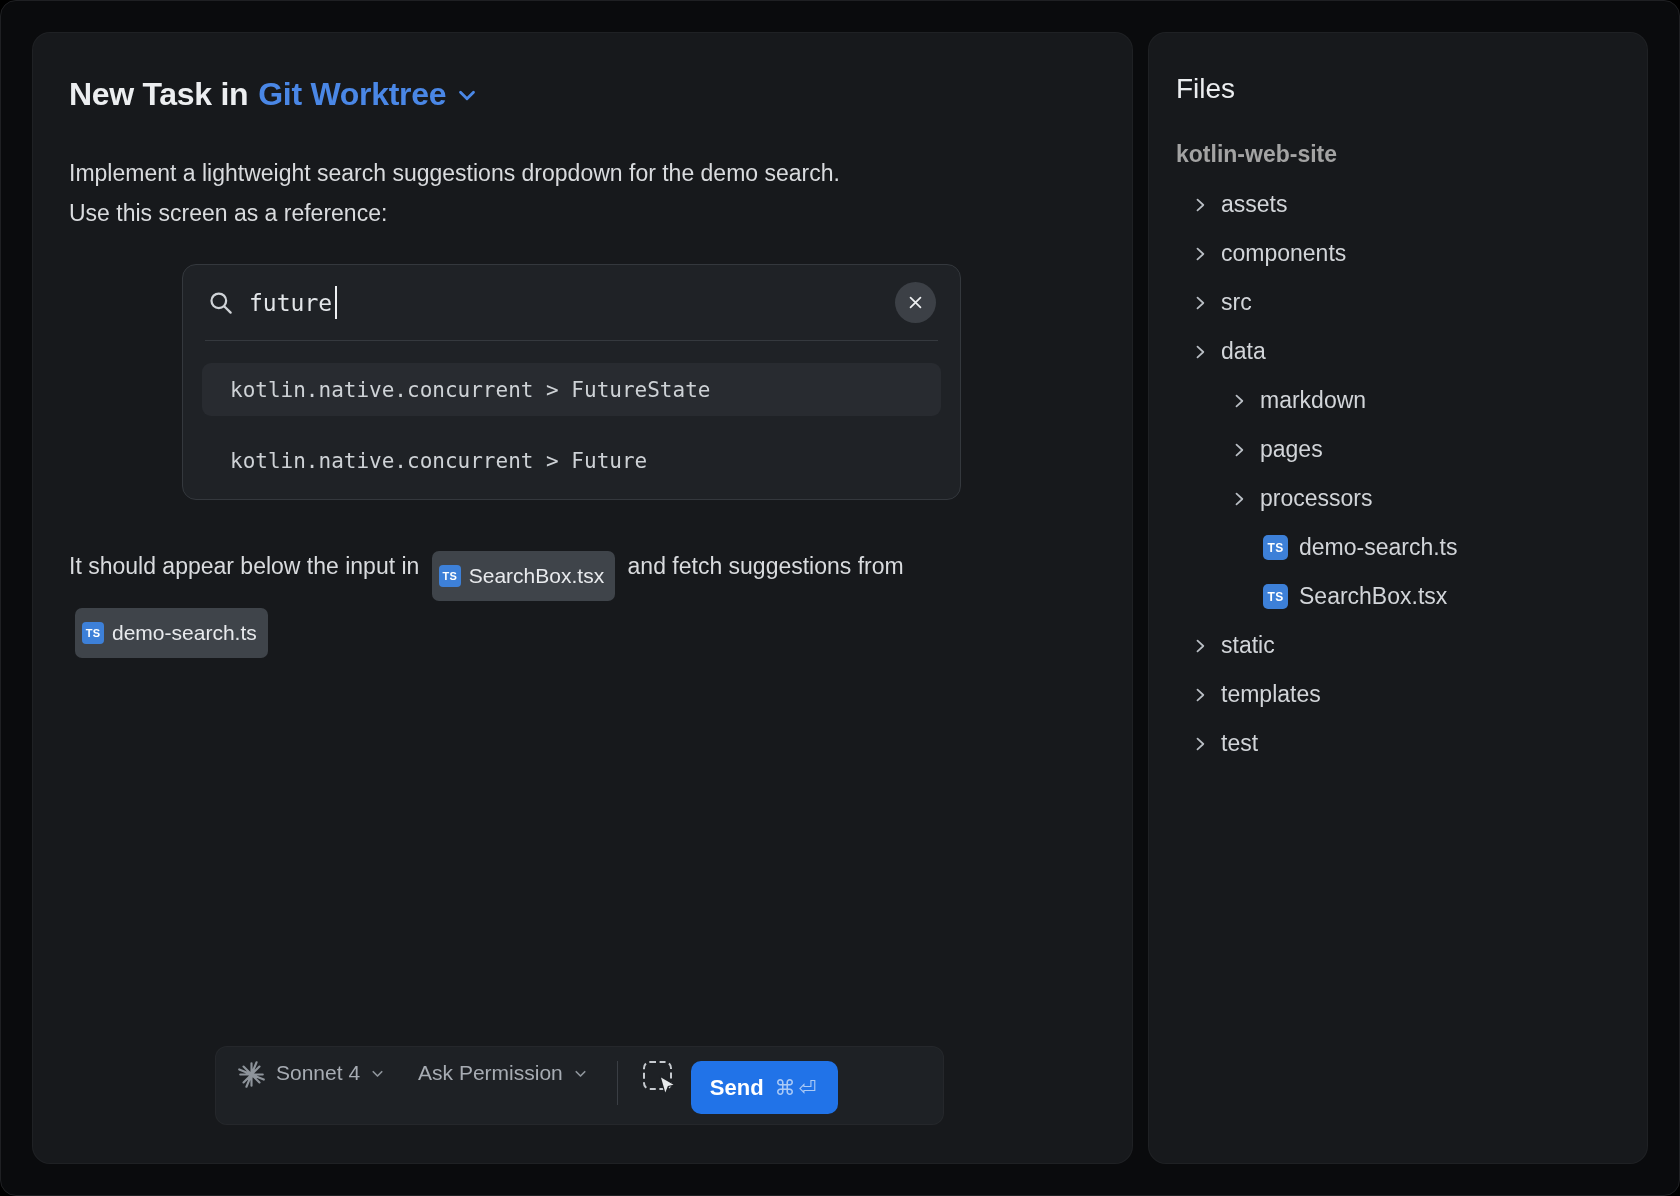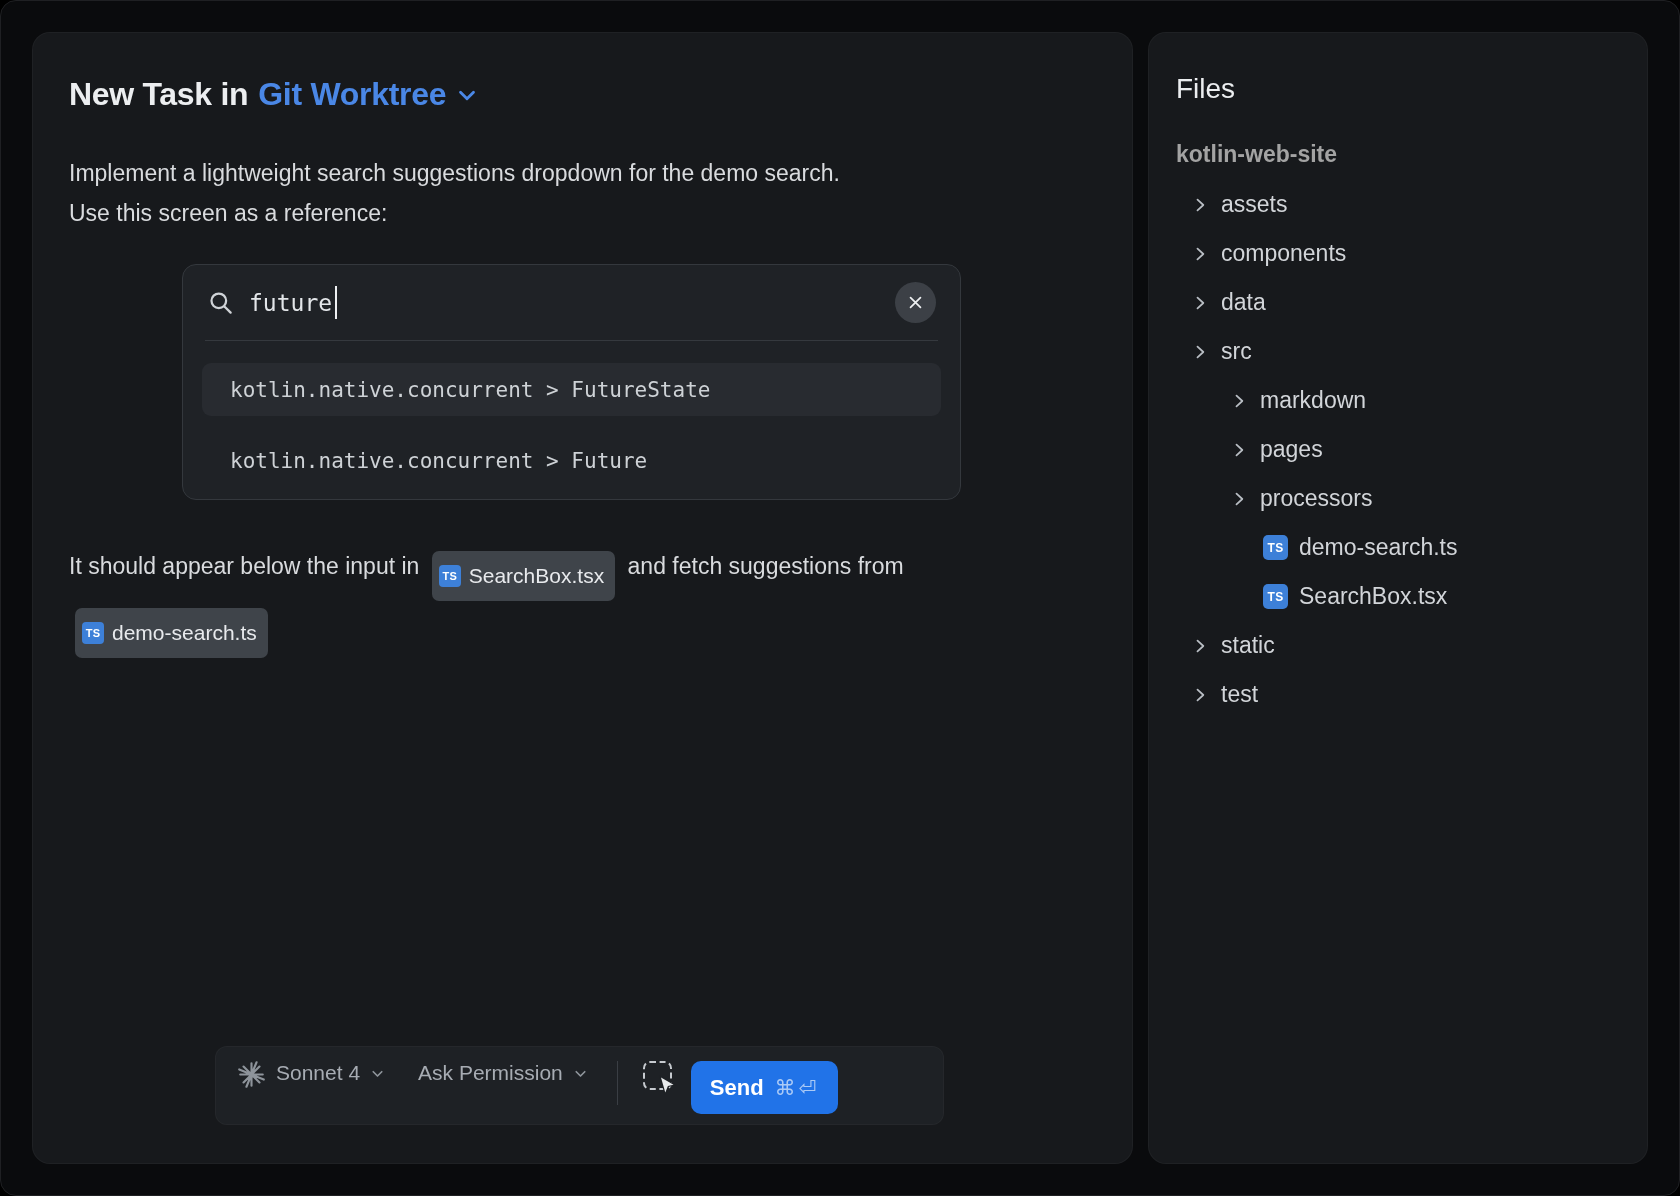--- a/index.html
+++ b/index.html
@@ -255,29 +255,29 @@
             </svg>
           </span>
         <span>components</span>
       </div>
       <div class="tree-item lvl-1">
         <span class="chev">
             <svg width="20" height="20" viewBox="0 0 24 24" fill="none" stroke="#b9bec4" stroke-width="2.1" stroke-linecap="round" stroke-linejoin="round">
               <path d="M9 5.5l7 6.5-7 6.5"></path>
             </svg>
           </span>
+        <span>src</span>
+      </div>
+      <div class="tree-item lvl-1">
+        <span class="chev">
+            <svg width="20" height="20" viewBox="0 0 24 24" fill="none" stroke="#b9bec4" stroke-width="2.1" stroke-linecap="round" stroke-linejoin="round">
+              <path d="M9 5.5l7 6.5-7 6.5"></path>
+            </svg>
+          </span>
         <span>data</span>
-      </div>
-      <div class="tree-item lvl-1">
-        <span class="chev">
-            <svg width="20" height="20" viewBox="0 0 24 24" fill="none" stroke="#b9bec4" stroke-width="2.1" stroke-linecap="round" stroke-linejoin="round">
-              <path d="M9 5.5l7 6.5-7 6.5"></path>
-            </svg>
-          </span>
-        <span>src</span>
       </div>
       <div class="tree-item lvl-2">
         <span class="chev">
             <svg width="20" height="20" viewBox="0 0 24 24" fill="none" stroke="#b9bec4" stroke-width="2.1" stroke-linecap="round" stroke-linejoin="round">
               <path d="M9 5.5l7 6.5-7 6.5"></path>
             </svg>
           </span>
         <span>markdown</span>
       </div>
       <div class="tree-item lvl-2">
@@ -311,17 +311,25 @@
             </svg>
           </span>
         <span>static</span>
       </div>
       <div class="tree-item lvl-1">
         <span class="chev">
             <svg width="20" height="20" viewBox="0 0 24 24" fill="none" stroke="#b9bec4" stroke-width="2.1" stroke-linecap="round" stroke-linejoin="round">
               <path d="M9 5.5l7 6.5-7 6.5"></path>
             </svg>
           </span>
+        <span>templates</span>
+      </div>
+      <div class="tree-item lvl-1">
+        <span class="chev">
+            <svg width="20" height="20" viewBox="0 0 24 24" fill="none" stroke="#b9bec4" stroke-width="2.1" stroke-linecap="round" stroke-linejoin="round">
+              <path d="M9 5.5l7 6.5-7 6.5"></path>
+            </svg>
+          </span>
         <span>test</span>
       </div>
     </div>
   </aside>
 </div>
 
 </body></html>

